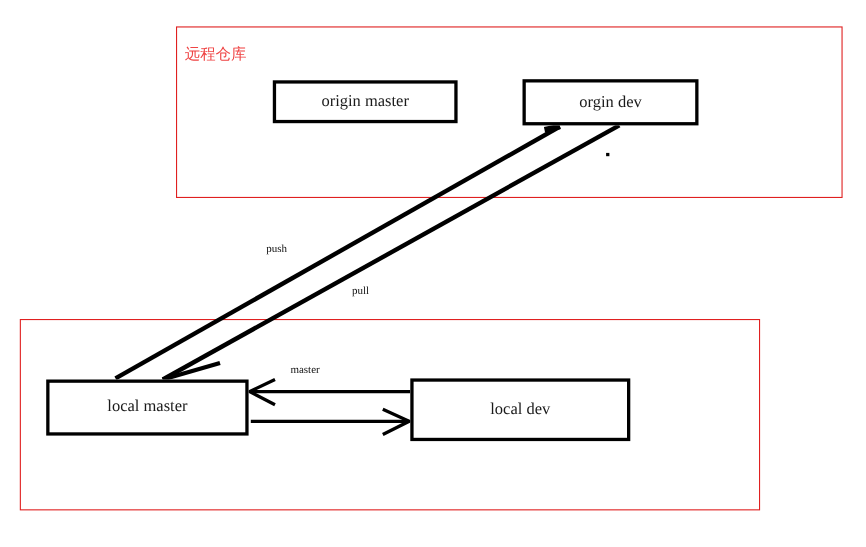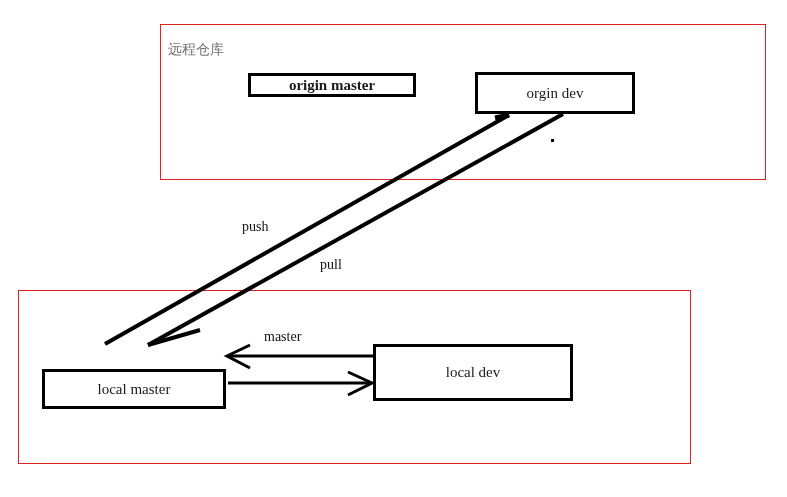--- a/index.html
+++ b/index.html
@@ -19,21 +19,21 @@
     overflow: hidden;
   }
   .region {
     position: absolute;
     box-sizing: border-box;
     border: 1.5px solid #e02020;
     background: transparent;
   }
   .region-label {
     position: absolute;
-    color: #737373;
+    color: #ef4444;
     font-size: 14px;
     line-height: 18px;
     white-space: nowrap;
     font-family: "Liberation Sans", "DejaVu Sans", sans-serif;
     text-align: right;
   }
   .node {
     position: absolute;
     box-sizing: border-box;
     border: 3px solid #000000;
@@ -42,21 +42,21 @@
     align-items: center;
     justify-content: center;
     color: #1a1a1a;
     font-size: 15px;
     font-family: "Liberation Serif", "DejaVu Serif", serif;
     white-space: nowrap;
   }
   .edge-label {
     position: absolute;
     color: #111111;
-    font-size: 14px;
+    font-size: 10px;
     line-height: 16px;
     white-space: nowrap;
     font-family: "Liberation Serif", "DejaVu Serif", serif;
   }
   svg.edges {
     position: absolute;
     left: 0;
     top: 0;
     width: 787px;
     height: 497px;
@@ -93,29 +93,29 @@
 
     <line x1="148" y1="345" x2="200" y2="330" stroke-width="4"></line>
 
     <line x1="373" y1="356" x2="228" y2="356" stroke-width="3"></line>
     <polyline points="250,345 227,356 250,368" stroke-width="3"></polyline>
 
     <line x1="228" y1="383" x2="372" y2="383" stroke-width="3"></line>
     <polyline points="348,372 372,383 348,395" stroke-width="3"></polyline>
   </svg>
 
-  <div class="node" style="left:248px; top:73px; width:168px; height:24px;font-weight:bold;">
+  <div class="node" style="left:248px; top:73px; width:168px; height:39px;">
     <span>origin master</span>
   </div>
 
   <div class="node" style="left:475px; top:72px; width:160px; height:42px;">
     <span>orgin dev</span>
   </div>
 
-  <div class="node" style="left:42px; top:345px; width:184px; height:40px;margin-top:24px;">
+  <div class="node" style="left:42px; top:345px; width:184px; height:51px;">
     <span>local master</span>
   </div>
 
   <div class="node" style="left:373px; top:344px; width:200px; height:57px;text-align:center;">
     <span>local dev</span>
   </div>
 
   <div class="edge-label" style="left:242px; top:219px;">push</div>
 
   <div class="edge-label" style="left:320px; top:257px;">pull</div>

